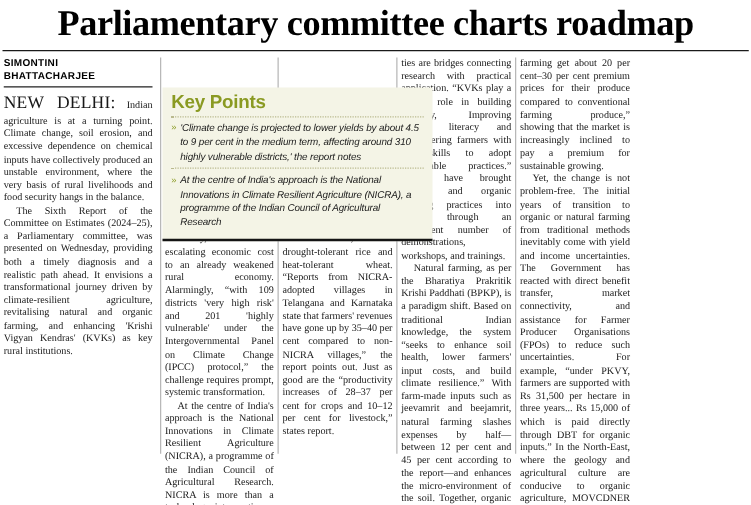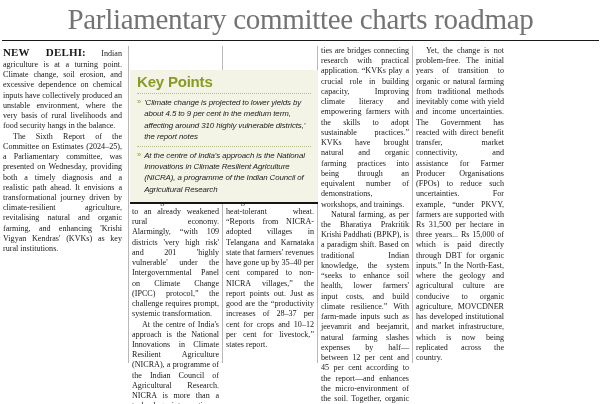--- a/index.html
+++ b/index.html
@@ -16,25 +16,25 @@
     position: relative;
   }
 
   
   .headline {
     padding: 4px 8px 0 8px;
     text-align: center;
   }
   .headline-line {
     font-family: "Liberation Serif", "DejaVu Serif", serif;
-    font-weight: normal;
+    font-weight: bold;
     font-size: 29px;
     line-height: 1.07;
     letter-spacing: -0.3px;
-    color: #737373;
+    color: #000000;
     white-space: nowrap;
   }
   .headline-rule {
     border-bottom: 1.5px solid #1a1a1a;
     margin: 5px 2px 0 2px;
   }
 
   
   .body-wrap {
     display: flex;
@@ -78,31 +78,31 @@
     font-size: 8px;
     font-weight: bold;
     letter-spacing: 0.25px;
     color: #000;
     padding-bottom: 3px;
     margin-bottom: 4px;
     border-bottom: 1px solid #222;
     text-align: left;
   }
   .dateline {
-    font-weight: bold;
-    font-size: 11px;
+    font-weight: normal;
+    font-size: 14px;
     letter-spacing: 0.15px;
   }
 
   
   .keybox {
     position: absolute;
     left: 130px;
     top: 70px;
-    width: 188px;
+    width: 216px;
     background: #f4f4e6;
     border-bottom: 2.4px solid #141414;
     box-sizing: border-box;
     padding: 4px 7px 7px 7px;
   }
   .keybox-title {
     font-family: "Liberation Sans", "DejaVu Sans", sans-serif;
     font-weight: bold;
     font-size: 15px;
     color: #8a9a22;
@@ -158,20 +158,21 @@
   <div class="kp-divider"></div>
   <div class="kp-item">
     <span class="kp-bullet">»</span>
     <span class="kp-text">At the centre of India's approach is the National Innovations in Climate Resilient Agriculture (NICRA), a programme of the Indian Council of Agricultural Research</span>
   </div>
 </div>
 
 <div class="body-wrap">
 
   <div class="col c1">
+    <div class="byline">SIMONTINI BHATTACHARJEE</div>
     <p class="first"><span class="dateline">NEW DELHI:</span><span> Indian agriculture is at a turning point. Climate change, soil erosion, and excessive dependence on chemical inputs have collectively produced an unstable environment, where the very basis of rural livelihoods and food security hangs in the balance.</span></p>
     <p>The Sixth Report of the Committee on Estimates (2024–25), a Parliamentary committee, was presented on Wednesday, providing both a timely diagnosis and a realistic path ahead. It envisions a transformational journey driven by climate-resilient agriculture, revitalising natural and organic farming, and enhancing 'Krishi Vigyan Kendras' (KVKs) as key rural institutions.</p>
   </div>
 
   <div class="colrule"></div>
 
   <div class="col c2">
     <div class="spacer-keybox"></div>
     <p class="first">mean more pain for farmers, increased food insecurity, and an escalating economic cost to an already weakened rural economy. Alarmingly, “with 109 districts 'very high risk' and 201 'highly vulnerable' under the Intergovernmental Panel on Climate Change (IPCC) protocol,” the challenge requires prompt, systemic transformation.</p>
     <p>At the centre of India's approach is the National Innovations in Climate Resilient Agriculture (NICRA), a programme of the Indian Council of Agricultural Research. NICRA is more than a technology intervention—it is a comprehensive mission to strengthen Indian far-</p>
@@ -188,16 +189,17 @@
   <div class="colrule"></div>
 
   <div class="col c4">
     <p class="first">ties are bridges connecting research with practical application. “KVKs play a crucial role in building capacity, Improving climate literacy and empowering farmers with the skills to adopt sustainable practices.” KVKs have brought natural and organic farming practices into being through an equivalent number of demonstrations, workshops, and trainings.</p>
     <p>Natural farming, as per the Bharatiya Prakritik Krishi Paddhati (BPKP), is a paradigm shift. Based on traditional Indian knowledge, the system “seeks to enhance soil health, lower farmers' input costs, and build climate resilience.” With farm-made inputs such as jeevamrit and beejamrit, natural farming slashes expenses by half—between 12 per cent and 45 per cent according to the report—and enhances the micro-environment of the soil. Together, organic agriculture provides a more organised and verifiable route for green farming. The Committee finds that “farmers who practice organic</p>
   </div>
 
   <div class="colrule"></div>
 
   <div class="col c5">
+    <p class="first">farming get about 20 per cent–30 per cent premium prices for their produce compared to conventional farming produce,” showing that the market is increasingly inclined to pay a premium for sustainable growing.</p>
     <p>Yet, the change is not problem-free. The initial years of transition to organic or natural farming from traditional methods inevitably come with yield and income uncertainties. The Government has reacted with direct benefit transfer, market connectivity, and assistance for Farmer Producer Organisations (FPOs) to reduce such uncertainties. For example, “under PKVY, farmers are supported with Rs 31,500 per hectare in three years... Rs 15,000 of which is paid directly through DBT for organic inputs.” In the North-East, where the geology and agricultural culture are conducive to organic agriculture, MOVCDNER has developed institutional and market infrastructure, which is now being replicated across the country.</p>
   </div>
 
 </div>
 
 </body></html>

